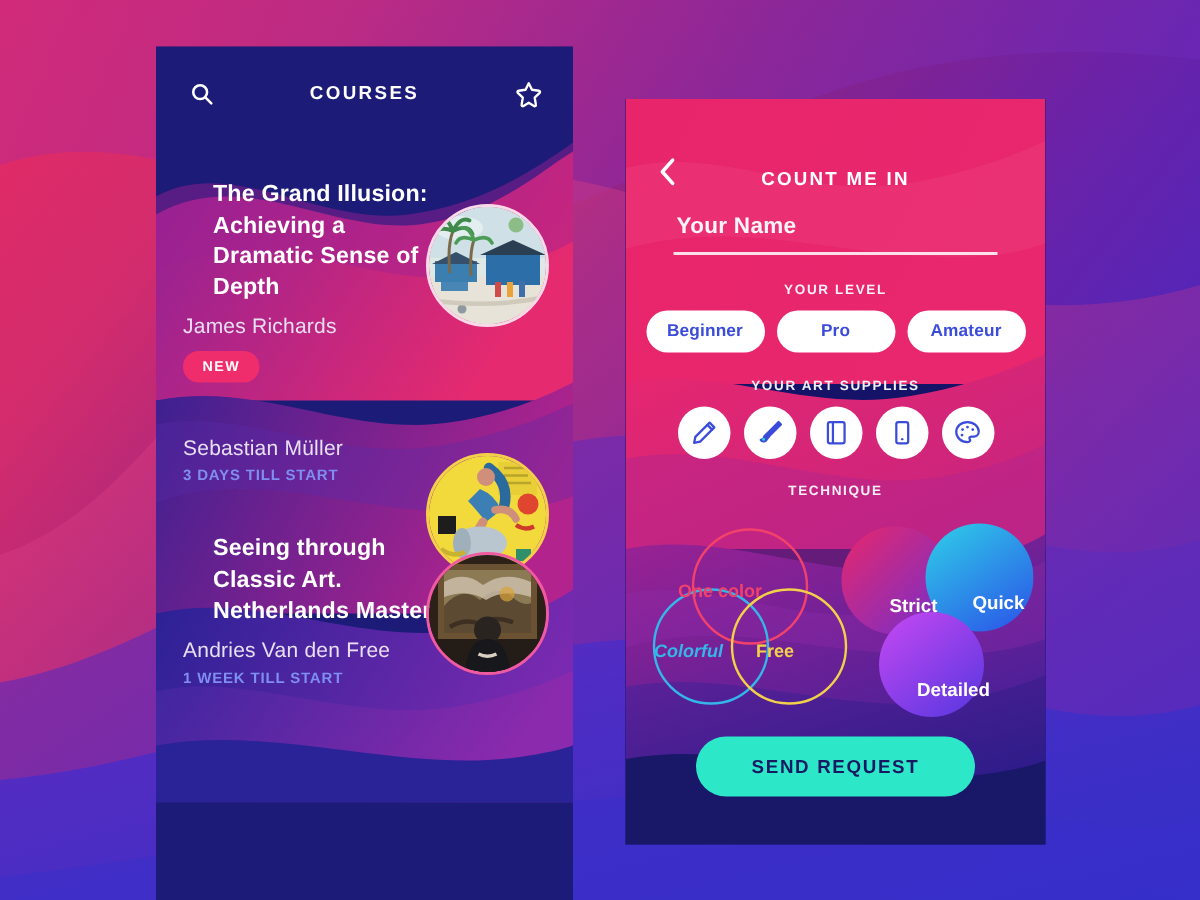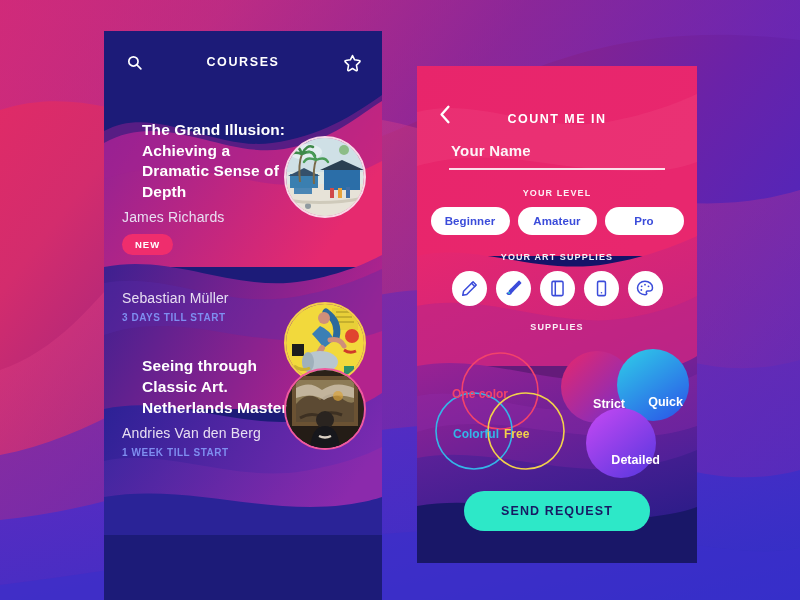--- a/index.html
+++ b/index.html
@@ -260,21 +260,21 @@
           <ellipse cx="22" cy="58" rx="6" ry="10" fill="#9fb0bb"></ellipse>
           <rect x="58" y="62" width="10" height="8" fill="#2f8f6a"></rect>
           <path d="M58 46 q6 4 12 1" stroke="#d03a2a" stroke-width="3" fill="none"></path>
           <path d="M8 62 q8 6 16 2" stroke="#c9b230" stroke-width="3" fill="none"></path>
         </svg>
       </div>
     </div>
 
     <div class="course" style="margin-top:33px;">
       <div class="c-title" style="width:160px;">Seeing through Classic Art. Netherlands Masters.</div>
-      <div class="c-author">Andries Van den Berg</div>
+      <div class="c-author">Andries Van den Free</div>
       <div class="c-meta">1 WEEK TILL START</div>
       <div class="c-thumb" style="width:82px;height:82px;top:12px;border-color:#f05a9e;">
         <svg width="78" height="78" viewBox="0 0 78 78">
           <rect width="78" height="78" fill="#2b2118"></rect>
           <rect x="6" y="6" width="66" height="50" fill="#6b5233"></rect>
           <rect x="10" y="10" width="58" height="42" fill="#8c7a55"></rect>
           <path d="M10 34 q12 -14 24 -4 q12 -12 24 0 q6 4 10 2 v20 h-58 Z" fill="#5c4a33"></path>
           <path d="M10 18 q14 -8 26 2 q14 -10 32 -2 v10 q-18 -6 -30 2 q-12 -8 -28 -2 Z" fill="#cfc3ae" opacity=".8"></path>
           <circle cx="52" cy="26" r="5" fill="#d8a23a" opacity=".7"></circle>
           <path d="M14 48 q10 -6 20 -2 q10 -6 22 -1" stroke="#3d3022" stroke-width="3" fill="none"></path>
@@ -339,22 +339,22 @@
 
       <div class="name-field">
         <input class="name-input" type="text" placeholder="Your Name" style="">
         <div class="name-underline"></div>
       </div>
 
       <div style="margin-top:18px;">
         <div class="section-label">YOUR LEVEL</div>
         <div class="level-row">
           <button class="level-pill">Beginner</button>
+          <button class="level-pill">Pro</button>
           <button class="level-pill">Amateur</button>
-          <button class="level-pill">Pro</button>
         </div>
       </div>
 
       <div style="margin-top:17px;">
         <div class="section-label">YOUR ART SUPPLIES</div>
         <div class="supply-row">
           <div class="supply-chip">
             <svg width="19" height="19" viewBox="0 0 24 24" fill="none" stroke="#3b4cda" stroke-width="1.9" stroke-linecap="round" stroke-linejoin="round">
               <path d="M16.5 3.5 L20.5 7.5 L8.5 19.5 L3.5 20.5 L4.5 15.5 Z"></path>
               <line x1="14.6" y1="5.4" x2="18.6" y2="9.4"></line>
@@ -385,31 +385,31 @@
               <circle cx="8" cy="10" r="1.1" fill="#3b4cda" stroke="none"></circle>
               <circle cx="12" cy="8" r="1.1" fill="#3b4cda" stroke="none"></circle>
               <circle cx="16.2" cy="10" r="1.1" fill="#3b4cda" stroke="none"></circle>
               <circle cx="7.6" cy="14.4" r="1.1" fill="#3b4cda" stroke="none"></circle>
             </svg>
           </div>
         </div>
       </div>
 
       <div style="margin-top:16px;">
-        <div class="section-label">SUPPLIES</div>
+        <div class="section-label">TECHNIQUE</div>
 
         <div class="technique-area">
 
           <svg class="venn" width="135" height="128" viewBox="0 0 135 128">
             <circle cx="67" cy="44" r="38" fill="none" stroke="#f2426b" stroke-width="1.6"></circle>
             <circle cx="41" cy="84" r="38" fill="none" stroke="#34b6e8" stroke-width="1.6"></circle>
             <circle cx="93" cy="84" r="38" fill="none" stroke="#f2d14a" stroke-width="1.6"></circle>
           </svg>
           <div class="venn-label" style="left:35px;  top:46px; color:#f2426b;">One color</div>
-          <div class="venn-label" style="left:36px;  top:86px; color:#34b6e8;">Colorful</div>
+          <div class="venn-label" style="left:19px;  top:86px; color:#34b6e8;font-style:italic;">Colorful</div>
           <div class="venn-label" style="left:87px;  top:86px; color:#f2d14a;">Free</div>
 
           <svg class="blobs" width="130" height="132" viewBox="0 0 130 132">
             <defs>
               <linearGradient id="bl1" x1="0" y1="0" x2="1" y2="1">
                 <stop offset="0" stop-color="#e8276b"></stop>
                   <stop offset="1" stop-color="#6f2fd0"></stop>
               </linearGradient>
               <linearGradient id="bl2" x1="0" y1="0" x2="0.7" y2="1">
                 <stop offset="0" stop-color="#2fd0e8"></stop>

